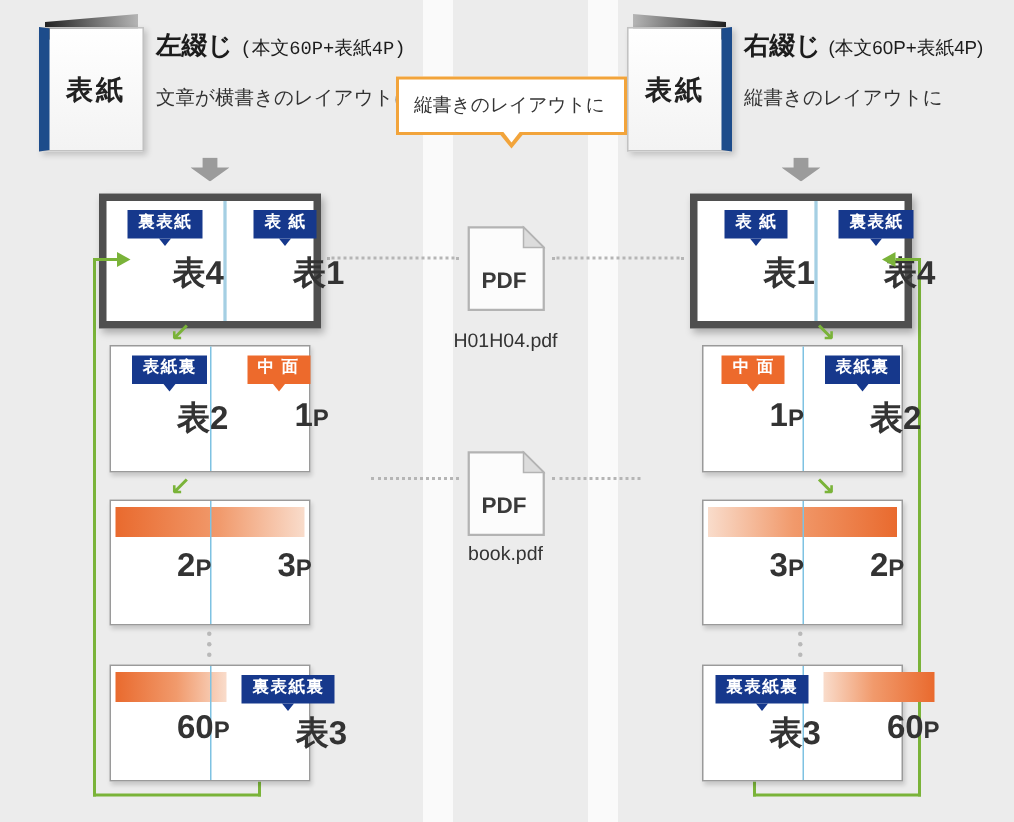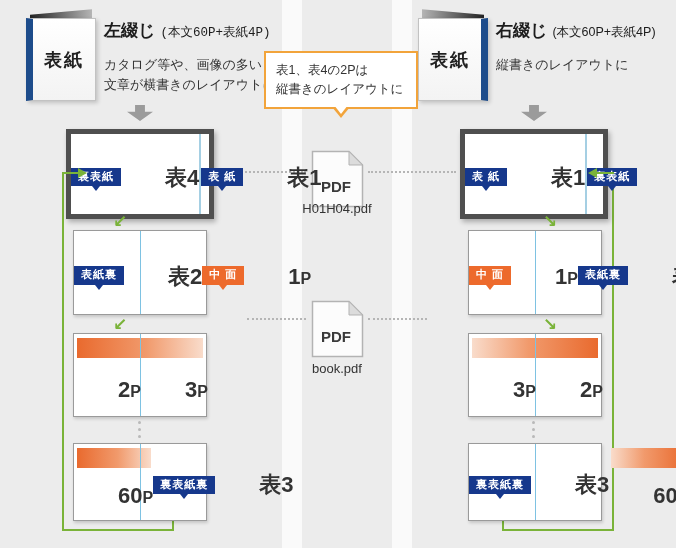--- a/index.html
+++ b/index.html
@@ -46,21 +46,21 @@
   
   .dot-line { position:absolute; height:0; border-top:2px dotted #b5b5b5; }
 
   
   .cover-spread { position:absolute; width:148px; height:90px; background:#fff; border:5px solid #4f4f4f;
                   box-shadow:2px 3px 5px rgba(0,0,0,.28); display:flex; }
   .spine { width:13px; background:#c9e5f4; border-left:1px solid #a5cfe3; border-right:1px solid #a5cfe3; }
   .spread { position:absolute; width:134px; background:#fff; border:1px solid #9a9a9a;
             box-shadow:1px 2px 3px rgba(0,0,0,.16); display:flex; }
   .gutterline { position:absolute; left:50%; top:0; bottom:0; width:1px; background:#7ec2e2; z-index:2; }
-  .page { flex:1; position:relative; display:flex; align-items:center; }
+  .page { flex:1; position:relative; display:flex; flex-direction:column; align-items:center; }
   .tag { display:inline-block; margin-top:6px; padding:2px 7px 3px; background:#16388c; color:#fff;
          font-size:11px; font-weight:bold; letter-spacing:1px; position:relative; line-height:1.25; z-index:3; white-space:nowrap; }
   .tag::after { content:""; position:absolute; left:50%; bottom:-5px; transform:translateX(-50%); width:0; height:0;
          border-left:4px solid transparent; border-right:4px solid transparent; border-top:5px solid #16388c; }
   .tag.orange { background:#ed6a2c; }
   .tag.orange::after { border-top-color:#ed6a2c; }
   .plabel { margin-top:8px; font-size:22px; font-weight:bold; color:#333; text-align:center; z-index:3; white-space:nowrap;margin-left:44px; }
   .psuf { font-size:16px; }
   .mt30 { margin-top:30px; }
   .mt28 { margin-top:28px; }
@@ -99,56 +99,54 @@
     <div class="book-top book-top-l"></div>
     <div class="book-body book-body-l">
       <span class="book-label">表紙</span>
     </div>
   </div>
   <div class="col-title" style="left:104px;top:19px;font-family:Liberation Mono, monospace;">
     <span class="t">左綴じ</span>
     <span class="n">(本文60P+表紙4P)</span>
   </div>
   <div class="col-desc" style="left:104px;top:55px;">
-    <div>カタログ等や、画像の多い</div>
     <div>文章が横書きのレイアウトに</div>
   </div>
   <div class="block-arrow" style="left:127px;top:105px;"></div>
 
   <div class="book" style="left:418px;top:9px;">
     <div class="book-top book-top-r"></div>
     <div class="book-body book-body-r">
       <span class="book-label">表紙</span>
     </div>
   </div>
   <div class="col-title" style="left:496px;top:19px;">
     <span class="t">右綴じ</span>
     <span class="n">(本文60P+表紙4P)</span>
   </div>
   <div class="col-desc" style="left:496px;top:55px;">
     <div>縦書きのレイアウトに</div>
   </div>
   <div class="block-arrow" style="left:521px;top:105px;"></div>
 
   <div class="callout">
-    <div>表1、表4の2Pは</div>
     <div>縦書きのレイアウトに</div>
   </div>
 
   <div class="dot-line" style="left:218px;top:171px;width:88px;"></div>
   <div class="dot-line" style="left:368px;top:171px;width:88px;"></div>
   <div class="dot-line" style="left:247px;top:318px;width:59px;"></div>
   <div class="dot-line" style="left:368px;top:318px;width:59px;"></div>
 
   <svg class="pdf-icon" style="left:311px;top:150px;" width="53" height="58" viewBox="0 0 53 58">
     <path d="M1.5 1.5 H38 L51.5 15 V56.5 H1.5 Z" fill="#fcfcfc" stroke="#b3b3b3" stroke-width="1.5"></path>
     <path d="M38 1.5 V15 H51.5 Z" fill="#dcdcdc" stroke="#b3b3b3" stroke-width="1"></path>
     <text x="25" y="42" text-anchor="middle" font-size="15" font-weight="bold" fill="#3a3a3a">PDF</text>
   </svg>
-  <div class="pdf-name" style="left:257px;top:201px;">H01H04.pdf</div>
+  <div class="pdf-name" style="left:257px;top:219px;">H01H04.pdf</div>
 
   <svg class="pdf-icon" style="left:311px;top:300px;" width="53" height="58" viewBox="0 0 53 58">
     <path d="M1.5 1.5 H38 L51.5 15 V56.5 H1.5 Z" fill="#fcfcfc" stroke="#b3b3b3" stroke-width="1.5"></path>
     <path d="M38 1.5 V15 H51.5 Z" fill="#dcdcdc" stroke="#b3b3b3" stroke-width="1"></path>
     <text x="25" y="42" text-anchor="middle" font-size="15" font-weight="bold" fill="#3a3a3a">PDF</text>
   </svg>
   <div class="pdf-name" style="left:257px;top:361px;">book.pdf</div>
 
   <div class="cover-spread" style="left:66px;top:129px;">
     <div class="page">

